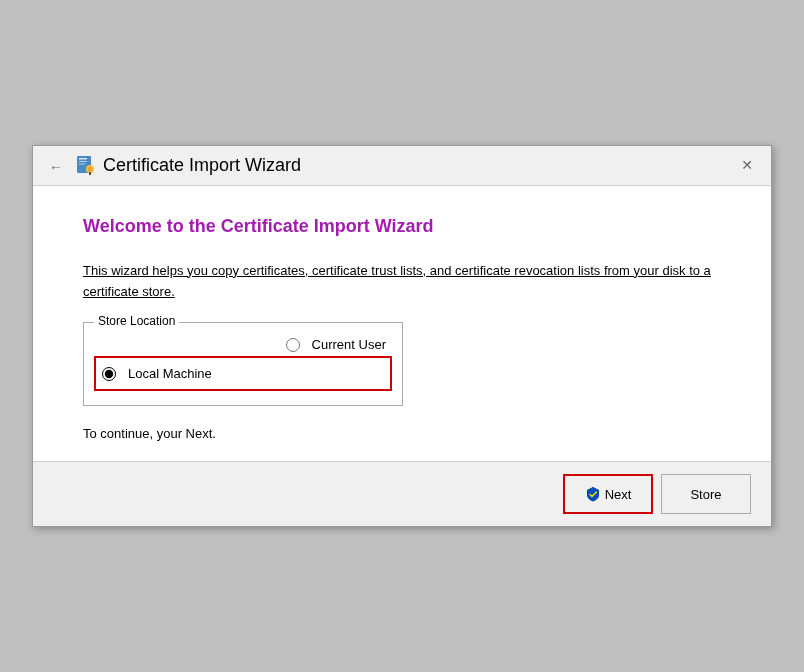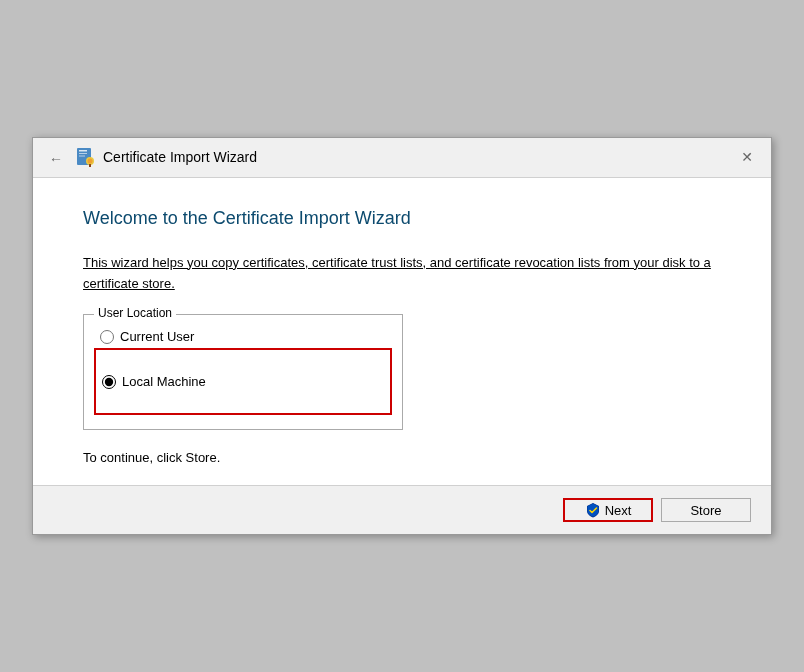--- a/index.html
+++ b/index.html
@@ -36,43 +36,43 @@
       align-items: center;
       gap: 8px;
     }
     .back-arrow {
       color: #666;
       font-size: 14px;
       cursor: pointer;
       padding: 2px 4px;
     }
     .title-text {
-      font-size: 14px;
+      font-size: 18px;
       color: #000;
     }
     .close-btn {
       width: 24px;
       height: 24px;
       display: flex;
       align-items: center;
       justify-content: center;
       cursor: pointer;
       font-size: 14px;
       color: #666;
     }
     .content {
       padding: 30px 50px 20px 50px;
       background: #ffffff;
       flex: 1;
     }
     .wizard-title {
       font-size: 18px;
-      font-weight: normal;
+      font-weight: bold;
       margin-bottom: 24px;
-      color: #0c4a6e;
+      color: #a21caf;
     }
     .description {
       font-size: 13px;
       line-height: 1.6;
       margin-bottom: 20px;
       color: #000;
       text-decoration: underline;
     }
     .store-location-group {
       border: 1px solid #aaa;
@@ -86,53 +86,54 @@
       top: -9px;
       left: 10px;
       background: #fff;
       padding: 0 4px;
       font-size: 12px;
       color: #000;
     }
     .radio-option {
       display: flex;
       align-items: center;
-      gap: 6px;
+      gap: 12px;
       padding: 4px 0;
       font-size: 13px;
+      justify-content: flex-end;
     }
     .radio-option input[type="radio"] {
       accent-color: #000;
       width: 14px;
       height: 14px;
     }
     .local-machine-row {
       display: flex;
       align-items: center;
       border: 2px solid #cc0000;
       margin: 0 -6px;
-      padding: 20px 6px;
+      padding: 4px 6px;
     }
     .continue-text {
       font-size: 13px;
       margin-top: 16px;
       color: #000;
     }
     .footer {
       background: #f0f0f0;
       border-top: 1px solid #d0d0d0;
       padding: 12px 20px;
       display: flex;
       align-items: center;
       justify-content: flex-end;
       gap: 8px;
     }
     .btn {
       min-width: 90px;
-      height: 24px;
+      height: 40px;
       padding: 0 16px;
       border: 1px solid #aaa;
       background: #f0f0f0;
       cursor: pointer;
       font-size: 13px;
       font-family: 'Segoe UI', Tahoma, Geneva, Verdana, sans-serif;
       display: flex;
       align-items: center;
       justify-content: center;
       gap: 4px;
@@ -165,36 +166,36 @@
     <span class="close-btn">✕</span>
   </div>
 
   <div class="content">
     <div class="wizard-title">Welcome to the Certificate Import Wizard</div>
 
     <p class="description">This wizard helps you copy certificates, certificate trust lists, and certificate revocation lists from your disk to a certificate store.</p>
 
 
     <div class="store-location-group">
-      <span class="store-location-legend">User Location</span>
+      <span class="store-location-legend">Store Location</span>
 
       <div class="radio-option">
         <input type="radio" name="store-location" id="current-user" style="">
         <label for="current-user">Current User</label>
       </div>
 
       <div class="local-machine-row">
         <div class="radio-option" style="border: none; margin: 0;">
           <input type="radio" name="store-location" id="local-machine" checked="" style="">
           <label for="local-machine">Local Machine</label>
         </div>
       </div>
     </div>
 
-    <p class="continue-text">To continue, click Store.</p>
+    <p class="continue-text">To continue, your Next.</p>
   </div>
 
   <div class="footer">
     <button class="btn btn-next">
 
       <svg width="16" height="16" viewBox="0 0 16 16">
         <path d="M8 1 L14 4 L14 9 C14 12 11 14.5 8 15.5 C5 14.5 2 12 2 9 L2 4 Z" fill="#003087"></path>
         <path d="M8 1.5 L13.5 4.2 L13.5 9 C13.5 11.5 10.8 13.8 8 14.8 C5.2 13.8 2.5 11.5 2.5 9 L2.5 4.2 Z" fill="#0050c0"></path>
         <path d="M5 8.5 L7 10.5 L11.5 6" stroke="#ffd700" stroke-width="1.5" fill="none" stroke-linecap="round" stroke-linejoin="round"></path>
       </svg>

